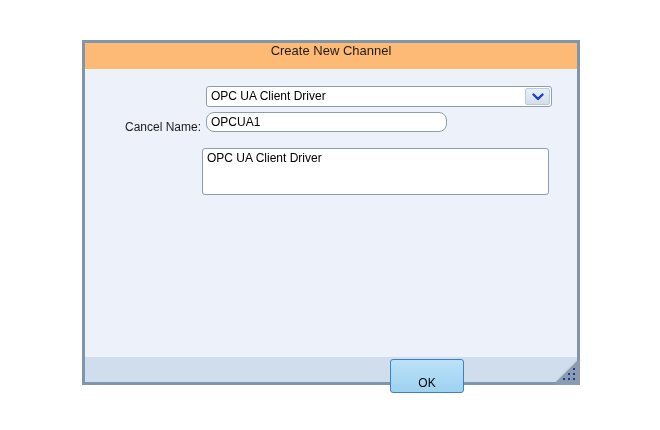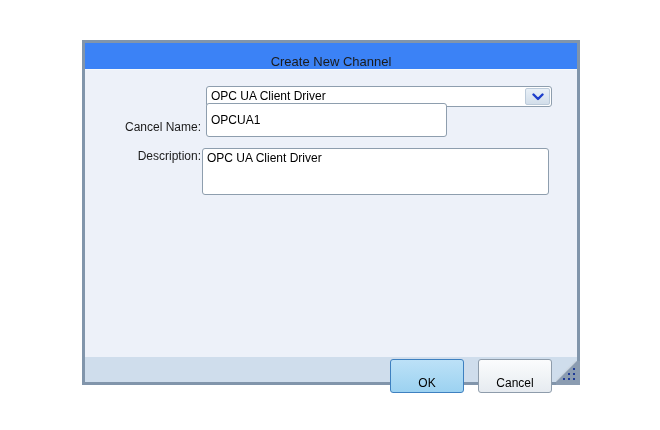--- a/index.html
+++ b/index.html
@@ -14,23 +14,23 @@
     position:absolute;
     left:82px;top:40px;
     width:498px;height:345px;
     box-sizing:border-box;
     border:3px solid #8195ab;
     background:#edf1f9;
   }
   .titlebar{
     position:absolute;left:0;top:0;right:0;
     height:26px;
-    background:#3b82f6;
+    background:#fdba74;
     border-bottom:1px solid #f6f9fc;
-    display:flex;align-items:flex-end;justify-content:center;
+    display:flex;align-items:flex-start;justify-content:center;
   }
   .title{
     font-size:13px;color:#1b1b1b;
   }
   .body{position:absolute;left:0;top:27px;right:0;bottom:25px;}
   .lbl{
     position:absolute;left:0;width:116px;
     text-align:right;font-size:12px;color:#1b1b1b;
   }
   .lbl-protocol{top:16px;line-height:21px;}
@@ -49,25 +49,25 @@
   }
   .combo-btn{
     position:absolute;top:1px;right:1px;bottom:1px;width:25px;
     box-sizing:border-box;
     background:linear-gradient(#e9f0f7,#d2deea);
     border:1px solid #bccbda;border-radius:2px;
     display:flex;align-items:center;justify-content:center;
     cursor:pointer;
   }
   .input-name{
-    position:absolute;left:121px;top:33px;width:241px;height:20px;
+    position:absolute;left:121px;top:42px;width:241px;height:20px;
     box-sizing:border-box;
-    border:1px solid #8e9eae;border-radius:3px;
+    border:1px solid #8e9eae;border-radius:8px;
     font-family:"Liberation Sans", sans-serif;
-    font-size:12px;color:#000;padding:16px 4px;
+    font-size:12px;color:#000;padding:2px 4px;
     background:#ffffff;outline:none;
   }
   .input-desc{
     position:absolute;left:117px;top:78px;width:347px;height:47px;
     box-sizing:border-box;
     border:1px solid #8e9eae;border-radius:3px;
     font-family:"Liberation Sans", sans-serif;
     font-size:12px;color:#000;padding:2px 4px;
     line-height:15px;
     background:#ffffff;resize:none;outline:none;
@@ -130,27 +130,25 @@
         <span class="combo-btn">
           <svg width="12" height="8" viewBox="0 0 12 8" aria-hidden="true">
             <polyline points="1.5,1.5 6,6 10.5,1.5" fill="none" stroke="#1d3ecb" stroke-width="2.4" stroke-linecap="round" stroke-linejoin="round"></polyline>
           </svg>
         </span>
       </div>
 
       <label class="lbl lbl-name">Cancel Name:</label>
       <input class="input-name" type="text" value="OPCUA1" style="">
 
-      <label class="lbl lbl-desc">Description:</label>
       <textarea class="input-desc" style="">OPC UA Client Driver</textarea>
     </div>
 
     <div class="footer">
       <button class="btn btn-ok">OK</button>
-      <button class="btn btn-cancel">Cancel</button>
     </div>
 
     <div class="grip">
       <span class="grip-dots"></span>
     </div>
 
   </div>
 </div>
 
 </body></html>

